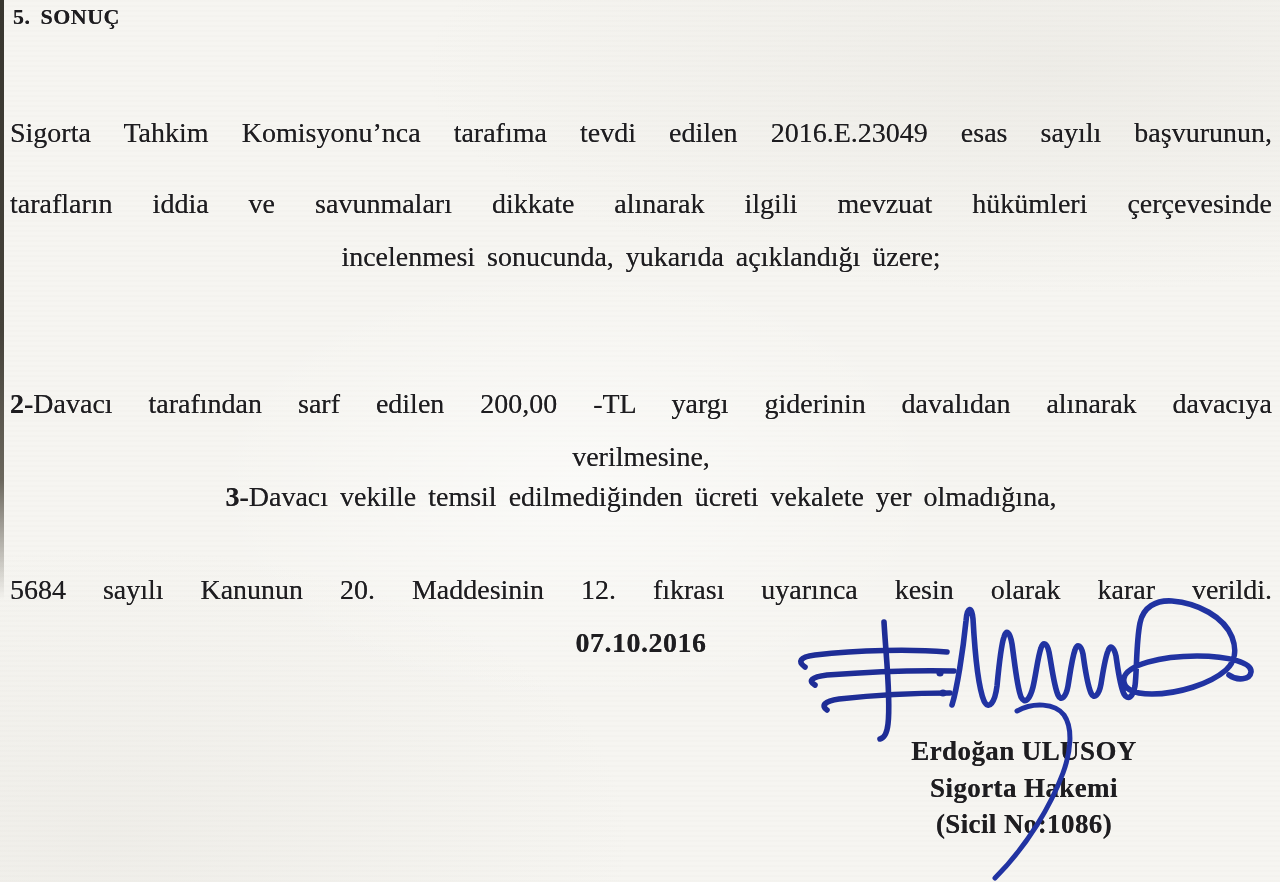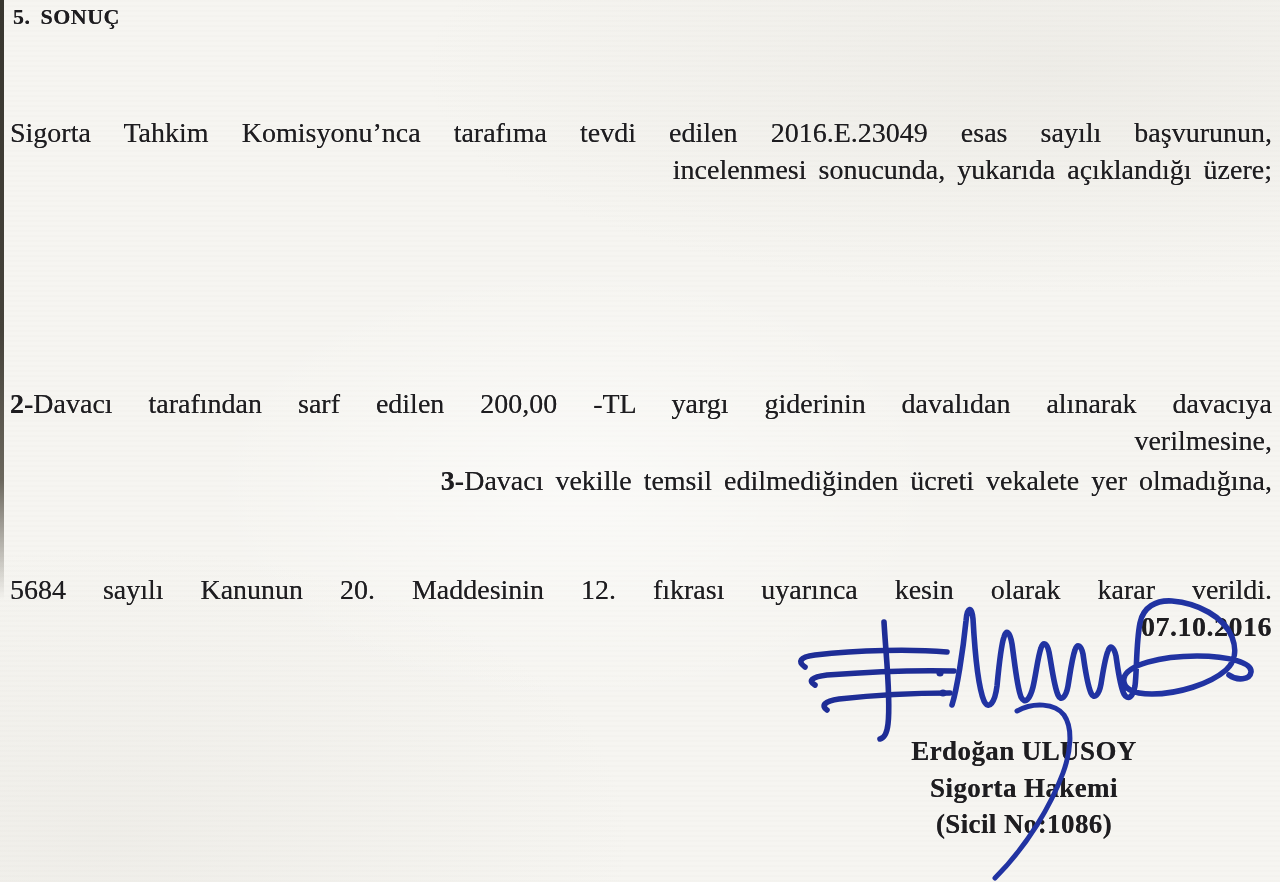--- a/index.html
+++ b/index.html
@@ -12,21 +12,21 @@
       radial-gradient(500px 300px at 45% 55%, rgba(255,255,255,0.5), transparent 75%),
       repeating-linear-gradient(0deg, rgba(60,55,45,0.012) 0 2px, transparent 2px 5px);
     font-family:"Liberation Serif","DejaVu Serif",serif;
     color:#1e1d20;
   }
   .page{position:absolute;inset:0;}
   .ink{ text-shadow:0 0 0.6px rgba(30,29,32,0.75); }
   .block{position:absolute;left:10px;width:1262px;font-size:28px;line-height:37px;word-spacing:5px;}
   .line{white-space:normal;}
   .just{text-align:justify;text-align-last:justify;margin-top:34px;}
-  .left{text-align:right;}
+  .left{text-align:center;margin-top:16px;}
   .heading{
     position:absolute;left:13px;top:4px;
     font-size:22px;font-weight:bold;letter-spacing:0.5px;word-spacing:4px;
   }
   b.numpfx{font-weight:bold;}
   .date-line{font-weight:bold;letter-spacing:0.5px;}
   .signer{
     position:absolute;left:868px;top:733px;width:312px;
     text-align:center;font-weight:bold;font-size:27px;line-height:36.5px;
     letter-spacing:0.4px;
@@ -42,20 +42,21 @@
 </style>
 </head>
 <body>
 
 <div class="page">
 
   <div class="heading ink">5. SONUÇ</div>
 
   <div class="block ink" style="top:80px">
     <div class="line just">Sigorta Tahkim Komisyonu’nca tarafıma tevdi edilen 2016.E.23049 esas sayılı başvurunun,</div>
+    <div class="line just">tarafların iddia ve savunmaları dikkate alınarak ilgili mevzuat hükümleri çerçevesinde</div>
     <div class="line left">incelenmesi sonucunda, yukarıda açıklandığı üzere;</div>
   </div>
 
   <div class="block ink" style="top:237px">
   </div>
 
   <div class="block ink" style="top:351px">
     <div class="line just"><b class="numpfx">2-</b><span>Davacı tarafından sarf edilen 200,00 -TL yargı giderinin davalıdan alınarak davacıya</span></div>
     <div class="line left">verilmesine,</div>
   </div>

